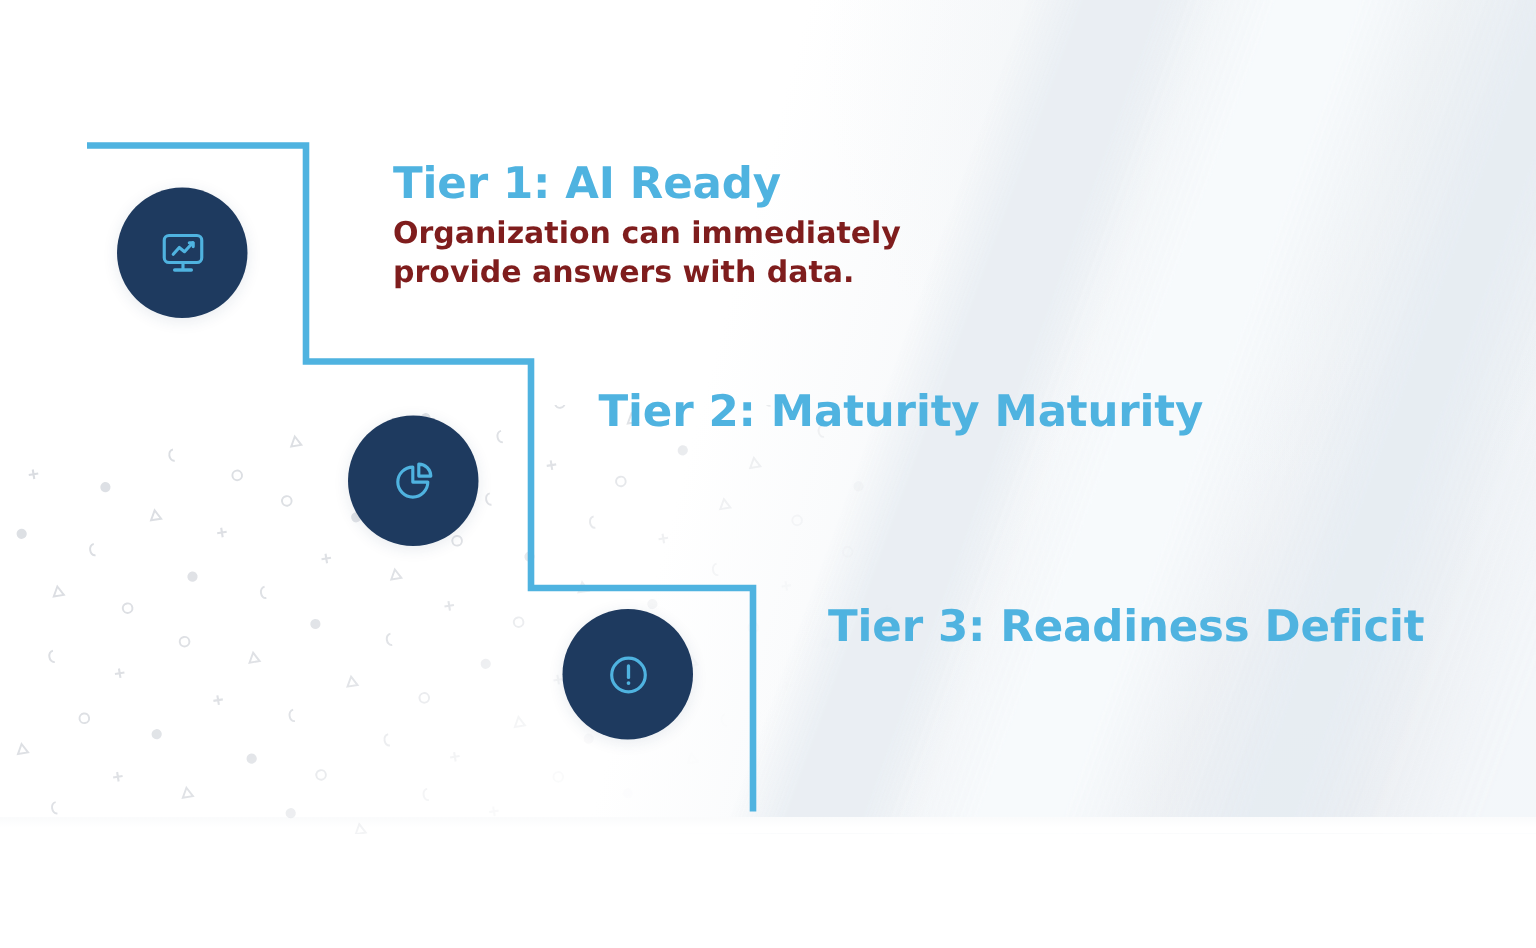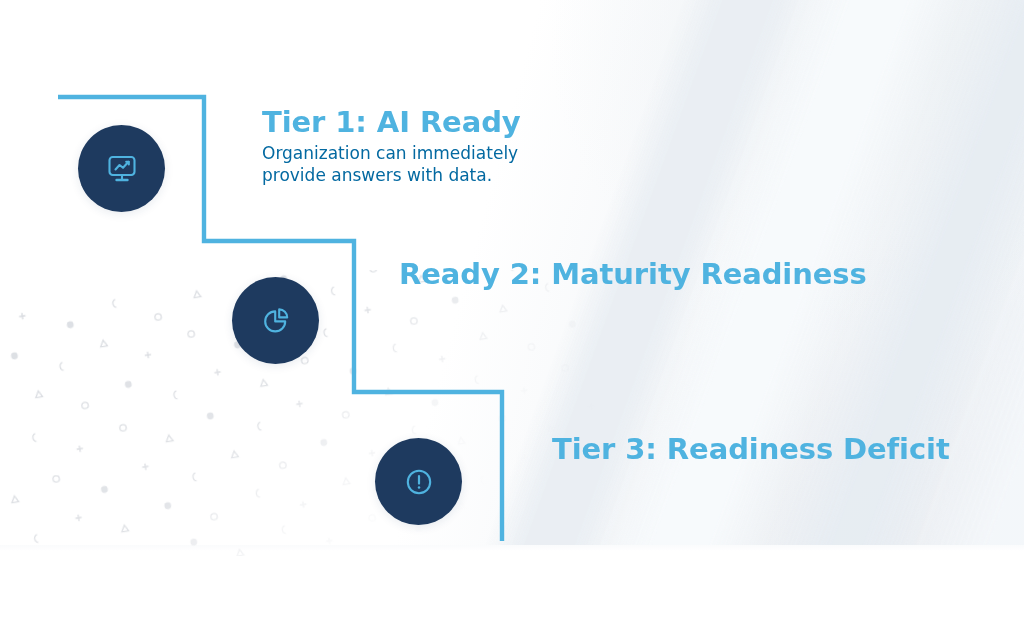--- a/index.html
+++ b/index.html
@@ -76,21 +76,21 @@
   }
 
   
   .tier {
     position: absolute;
     display: flex;
     align-items: flex-start;
   }
   .tier-1 { left: 78px;  top: 105px; }
   .tier-2 { left: 232px; top: 257px; }
-  .tier-3 { left: 375px; top: 432px; }
+  .tier-3 { left: 375px; top: 400px; }
 
   .badge {
     width: 87px;
     height: 87px;
     border-radius: 50%;
     background: #1e3a5f;
     display: flex;
     align-items: center;
     justify-content: center;
     flex: 0 0 auto;
@@ -112,24 +112,24 @@
     margin: 0;
     color: #4fb3e0;
     font-size: 29px;
     font-weight: bold;
     letter-spacing: -0.1px;
     line-height: 1.18;
     white-space: nowrap;
   }
   .tier-desc {
     margin: 4px 0 0 0;
-    color: #0369a1;
-    font-size: 17px;
+    color: #7f1d1d;
+    font-size: 20px;
     line-height: 1.27;
-    font-weight: normal;
+    font-weight: bold;
     white-space: pre-line;
   }
 </style>
 </head>
 <body>
 
 <div class="canvas">
 
   <div class="bg-base"></div>
 
@@ -296,21 +296,21 @@
   </div>
 
   <div class="tier tier-2">
     <div class="badge">
       <svg width="40" height="40" viewBox="0 0 40 40">
         <path d="M19.2,10.4 A10,10 0 1 0 29.2,20.4 L19.2,20.4 Z" fill="none" stroke="#4fb3e0" stroke-width="2.1" stroke-linejoin="round"></path>
         <path d="M23.2,8.4 A8,8 0 0 1 31.2,16.4 L23.2,16.4 Z" fill="none" stroke="#4fb3e0" stroke-width="2.1" stroke-linejoin="round"></path>
       </svg>
     </div>
     <div class="copy">
-      <h2 class="tier-title">Ready 2: Maturity Readiness</h2>
+      <h2 class="tier-title">Tier 2: Maturity Maturity</h2>
     </div>
   </div>
 
   <div class="tier tier-3">
     <div class="badge">
       <svg width="40" height="40" viewBox="0 0 40 40">
         <circle cx="20" cy="20" r="11.2" fill="none" stroke="#4fb3e0" stroke-width="2.1"></circle>
         <path d="M20,14 V21.6" stroke="#4fb3e0" stroke-width="2.2" stroke-linecap="round"></path>
         <circle cx="20" cy="25.4" r="1.25" fill="#4fb3e0"></circle>
       </svg>

